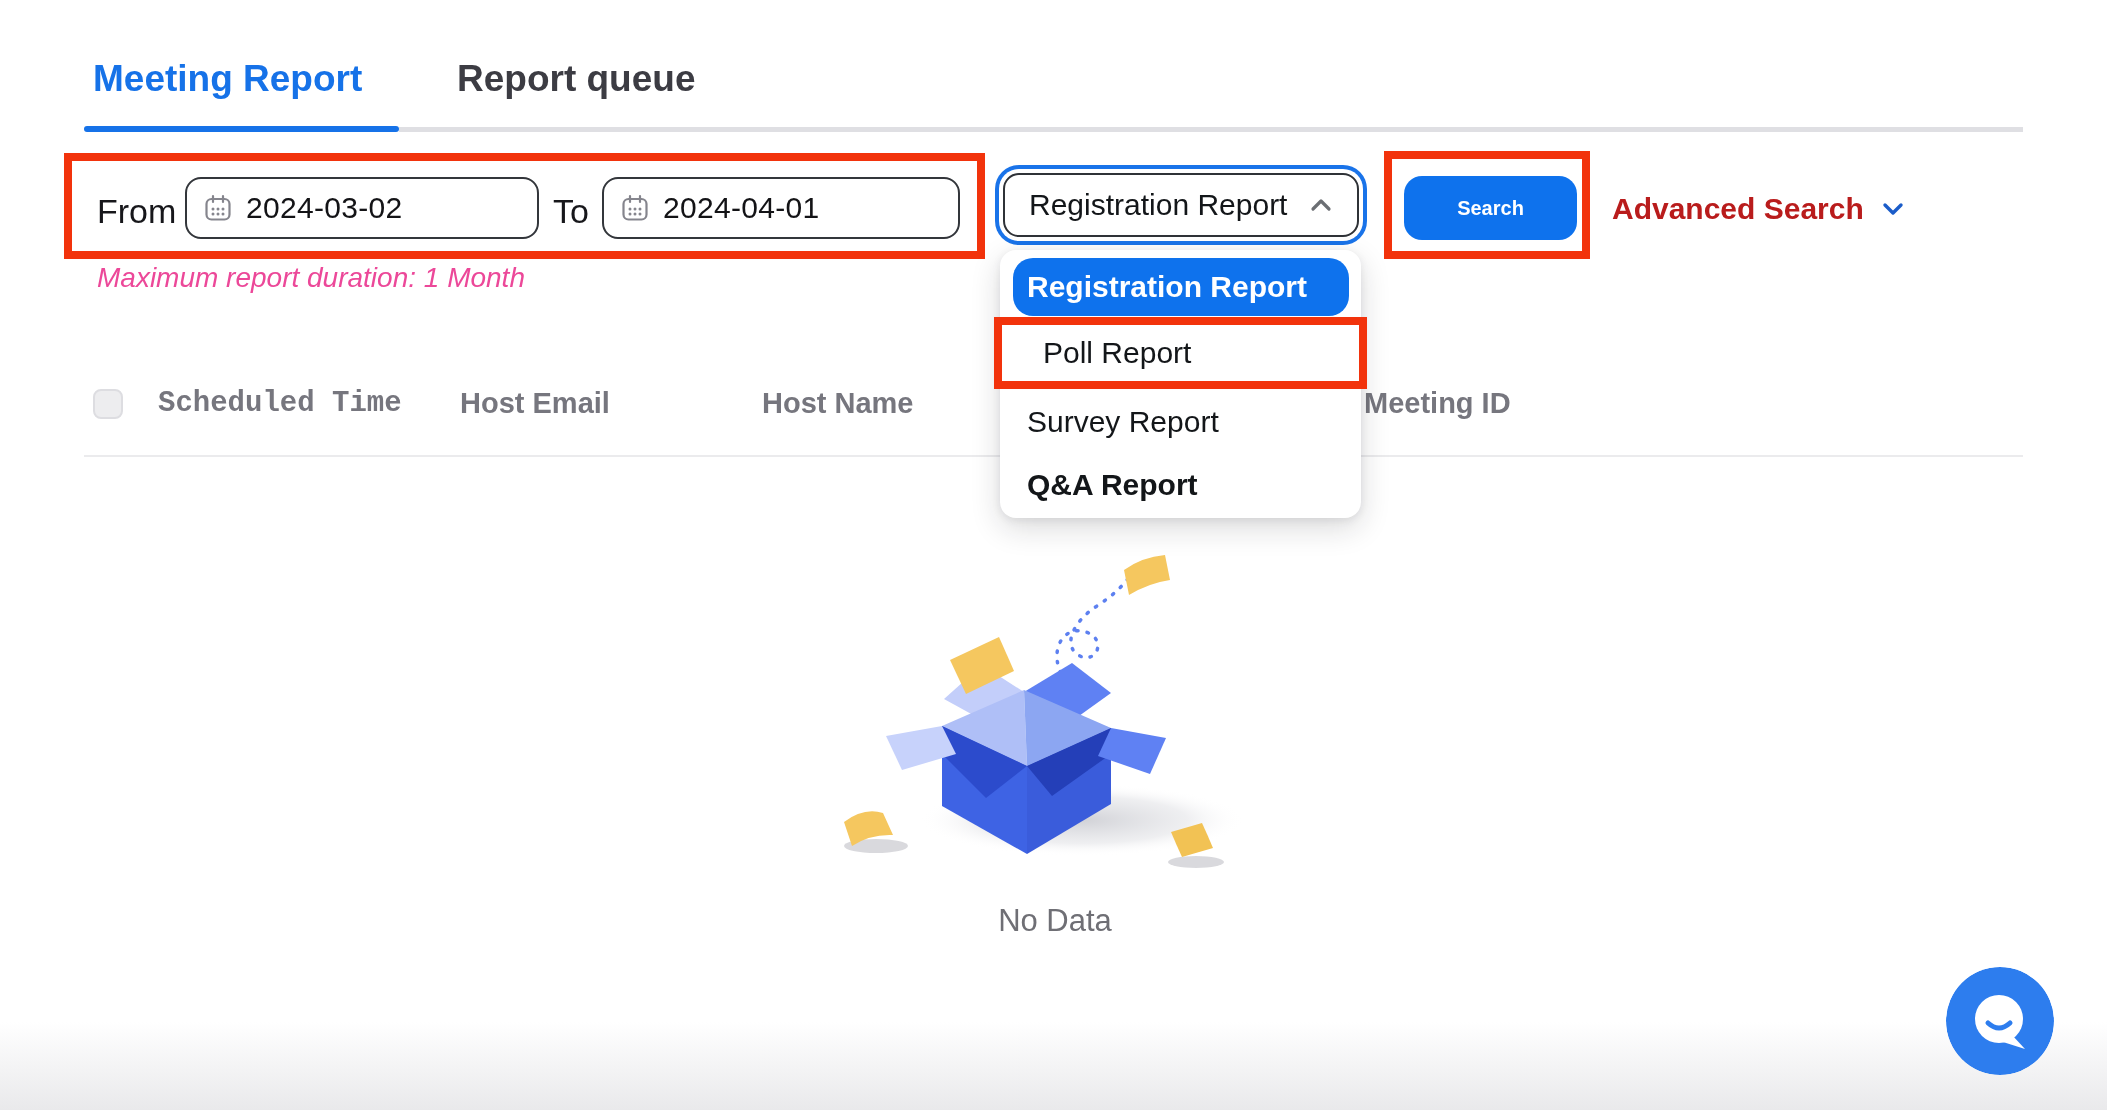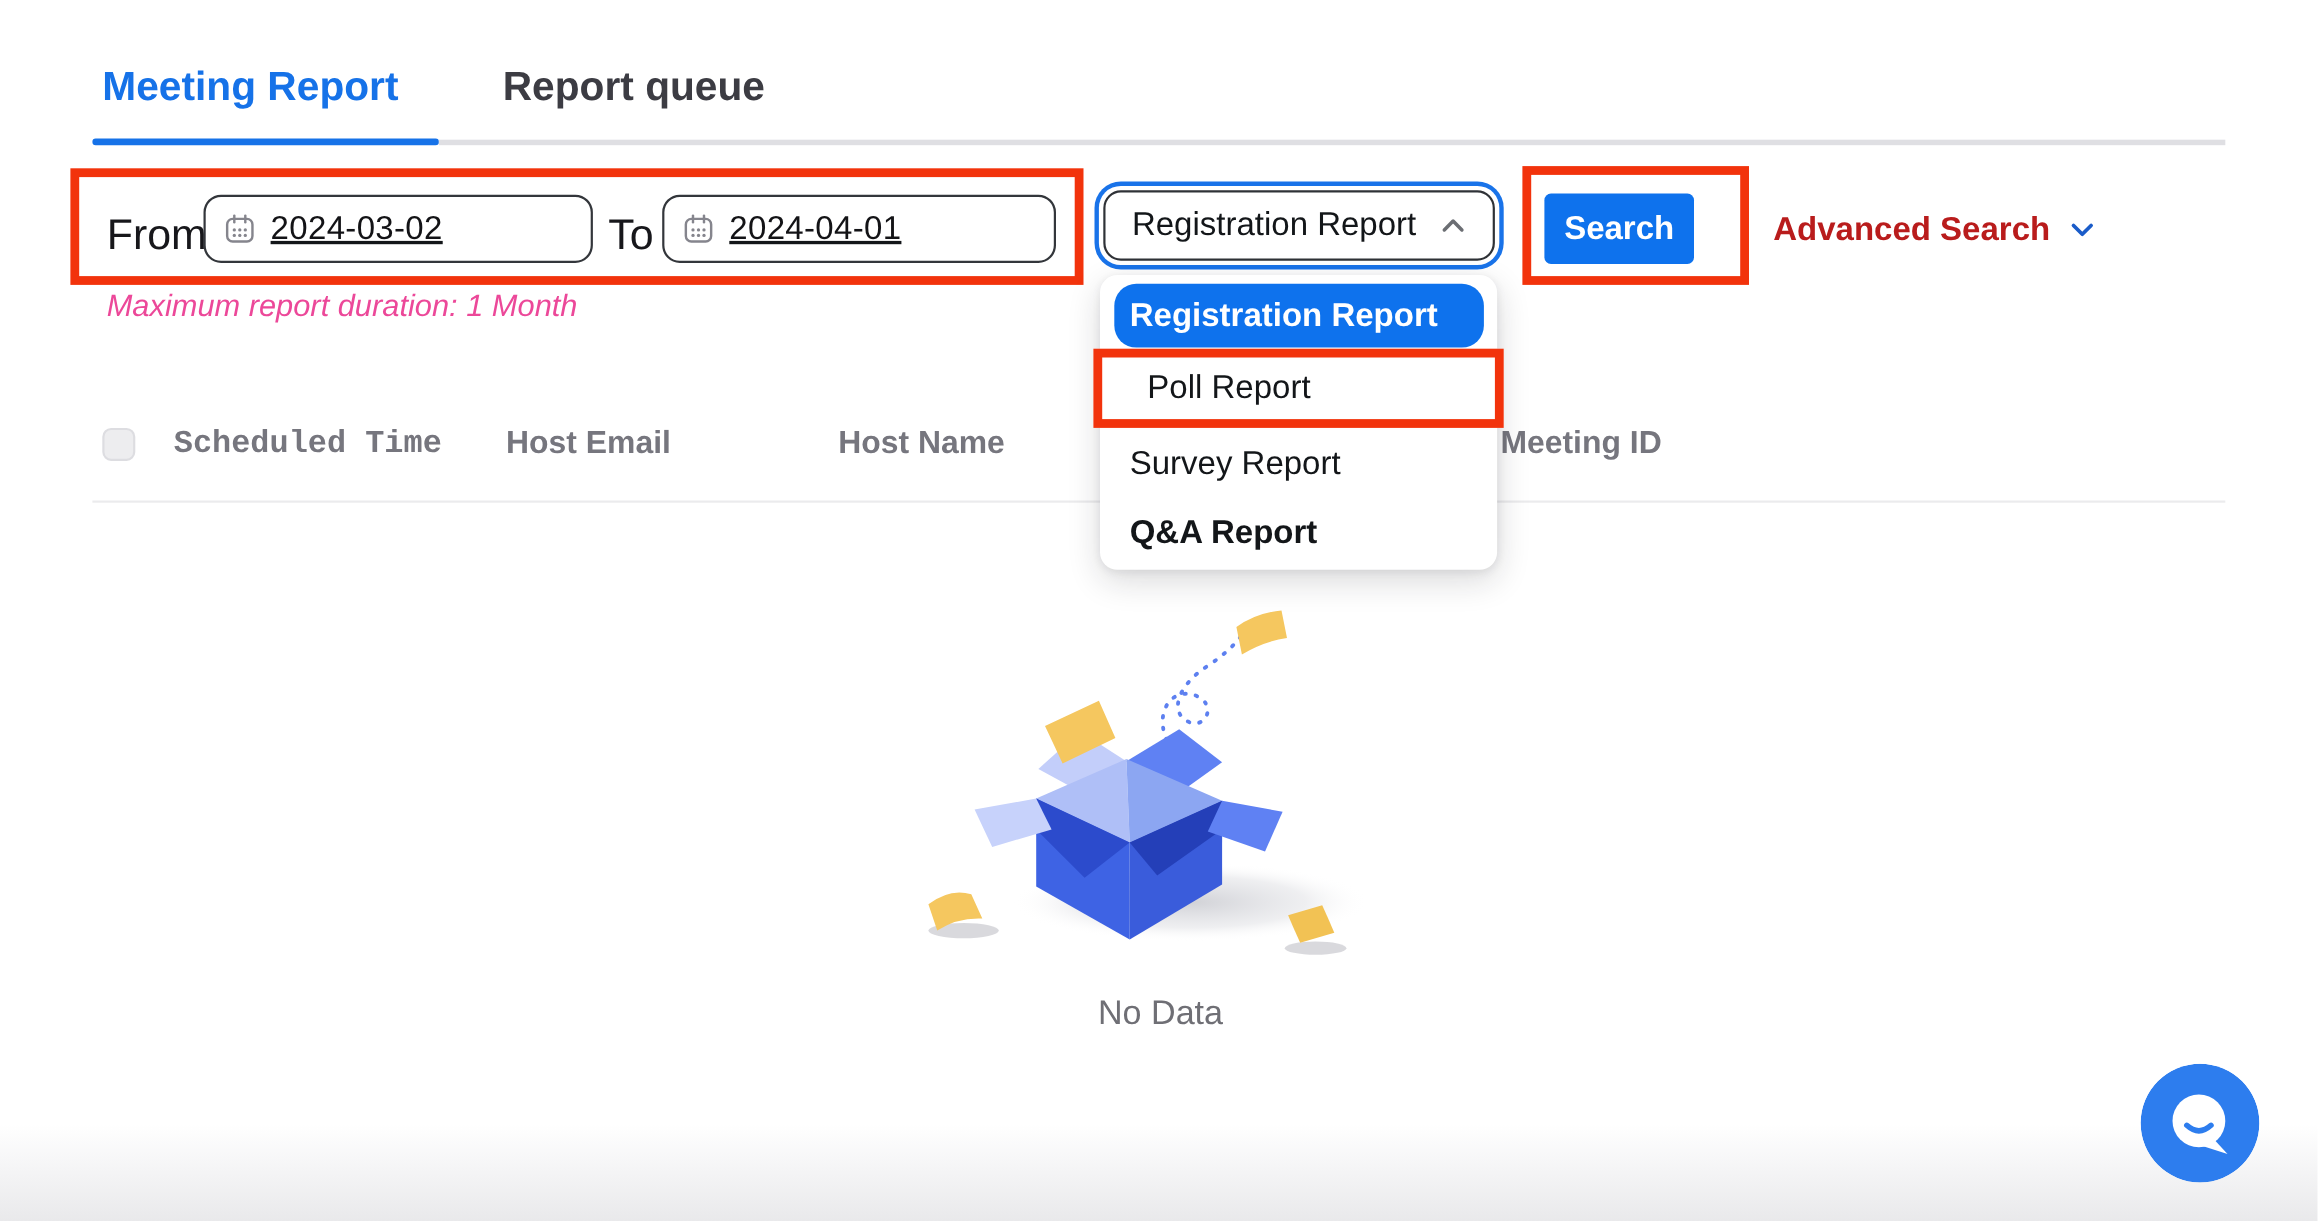--- a/index.html
+++ b/index.html
@@ -19,27 +19,27 @@
   .tab-inactive { left: 457px; color: #3C3C43; }
   .tab-underline-active { position: absolute; left: 84px; top: 126px; width: 315px; height: 6px; background: #1672E8; border-radius: 3px; }
   .tab-underline-rest { position: absolute; left: 399px; top: 127px; width: 1624px; height: 5px; background: #DFDFE3; }
 
   
   .annotation { position: absolute; border: 8px solid #F2330C; pointer-events: none; }
   .annotation-dates { left: 64px; top: 153px; width: 921px; height: 106px; }
   .annotation-search { left: 1384px; top: 151px; width: 206px; height: 108px; }
 
   
-  .filter-label { position: absolute; top: 192px; font-size: 39px; color: #17171B; }
+  .filter-label { position: absolute; top: 192px; font-size: 34px; color: #17171B; }
   .label-from { left: 97px; }
   .label-to { left: 553px; }
   .date-input {
     position: absolute; top: 177px; height: 62px;
     border: 2px solid #33363B; border-radius: 16px; background: #fff;
-    display: flex; align-items: center; padding-left: 17px; gap: 14px; cursor: pointer; text-decoration: underline;
+    display: flex; align-items: center; padding-left: 17px; gap: 14px; cursor: pointer;
   }
   .date-from { left: 185px; width: 354px; }
   .date-to { left: 602px; width: 358px; }
   .date-text { font-size: 30px; font-weight: 500; color: #131316; letter-spacing: 0.3px; }
   .duration-note { position: absolute; left: 97px; top: 262px; font-size: 28px; font-style: italic; color: #ec4899; }
 
   
   .report-select {
     position: absolute; left: 1003px; top: 173px; width: 356px; height: 64px;
     background: #fff; border: 2px solid #2F3237; border-radius: 16px;
@@ -66,23 +66,23 @@
   .menu-item-survey { top: 150px; }
   .menu-item-qa { top: 213px; font-weight: bold; }
   .annotation-poll {
     position: absolute; left: -6px; top: 67px; width: 373px; height: 72px;
     border: 8px solid #F2330C; background: #ffffff; z-index: 40; pointer-events: none;
   }
   .annotation-poll-inner { font-size: 30px; color: #131619; line-height: 56px; padding-left: 41px; pointer-events: auto; cursor: pointer; white-space: nowrap; }
 
   
   .search-btn {
-    position: absolute; left: 1404px; top: 176px; width: 136px; height: 64px;
-    background: #0E72ED; border: none; border-radius: 6px;
-    color: #ffffff; font-family: "Liberation Sans", sans-serif; font-size: 30px; font-weight: bold; cursor: pointer;
+    position: absolute; left: 1404px; top: 176px; width: 173px; height: 64px;
+    background: #0E72ED; border: none; border-radius: 18px;
+    color: #ffffff; font-family: "Liberation Sans", sans-serif; font-size: 20px; font-weight: bold; cursor: pointer;
   }
   .advanced {
     position: absolute; left: 1612px; top: 190px; height: 38px;
     display: flex; align-items: center; gap: 16px; cursor: pointer;
     color: #b91c1c; font-size: 30px; font-weight: bold; white-space: nowrap;
   }
 
   
   .th-checkbox {
     position: absolute; left: 93px; top: 389px; width: 30px; height: 30px;

